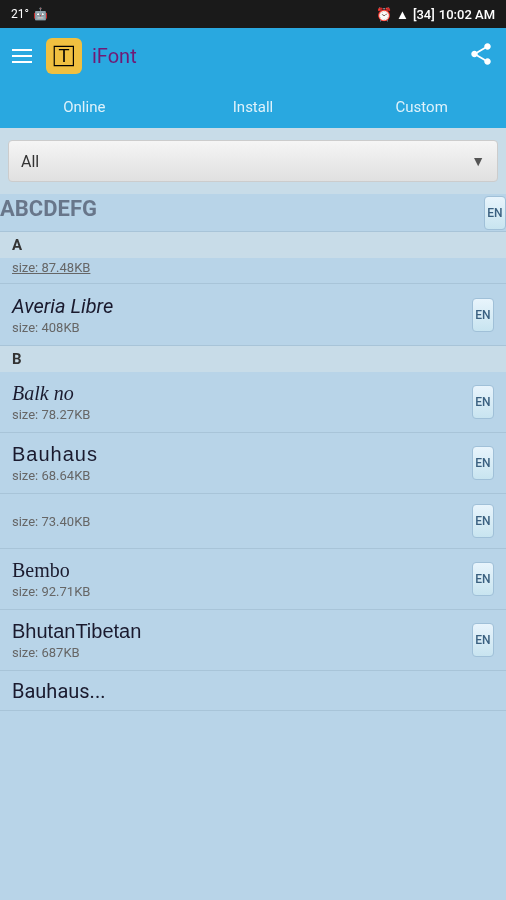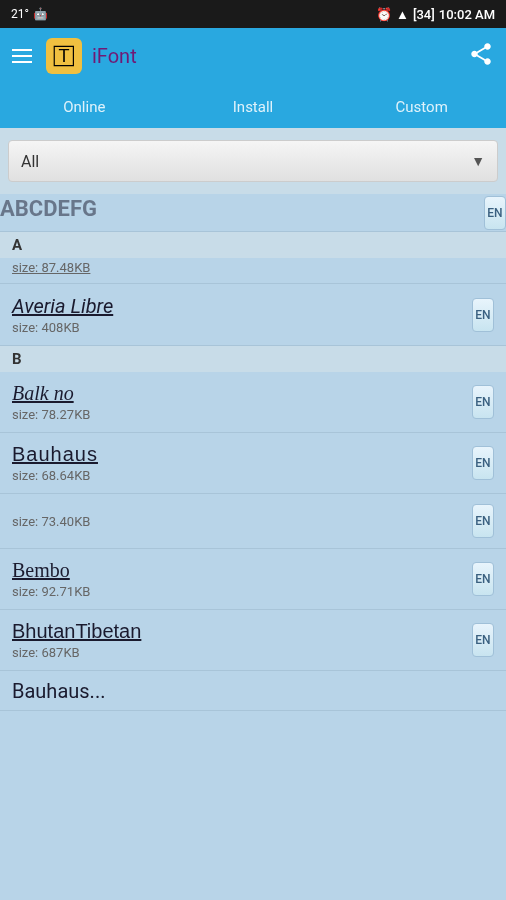--- a/index.html
+++ b/index.html
@@ -133,21 +133,20 @@
       align-items: center;
       justify-content: space-between;
       background: #b8d4e8;
       cursor: pointer;
     }
     .font-item-left { flex: 1; }
     .font-name {
       font-size: 20px;
       color: #1a1a2e;
       margin-bottom: 2px;
-      text-decoration: underline;
     }
     .font-size-text {
       font-size: 13px;
       color: #666;
     }
     .en-badge {
       width: 22px;
       height: 34px;
       background: linear-gradient(to bottom, #e8f4fc, #c8e4f0);
       border: 1px solid #a0c0d8;

